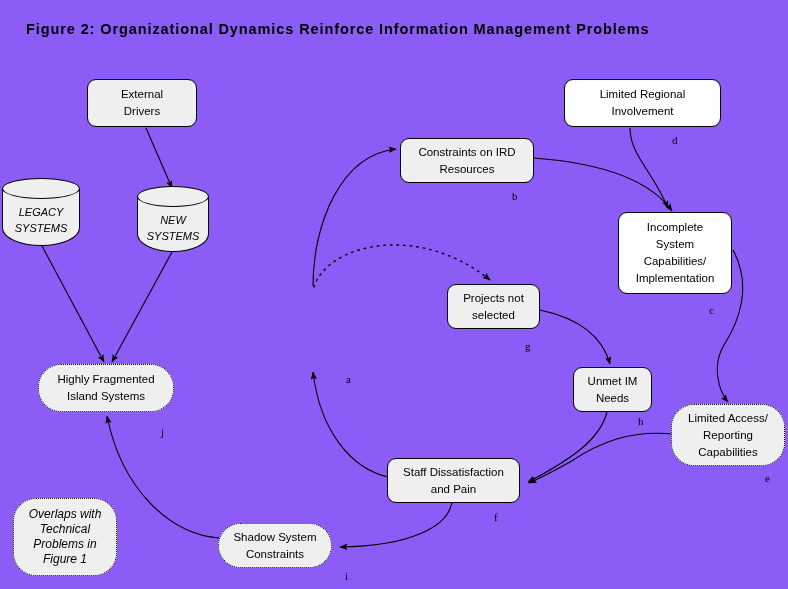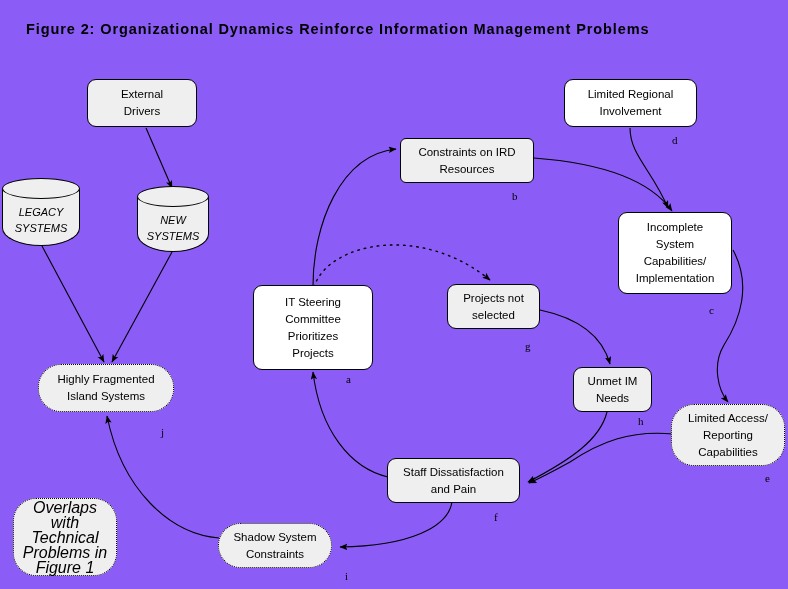--- a/index.html
+++ b/index.html
@@ -30,21 +30,21 @@
     font-size:11.5px;
     line-height:17px;
     color:#000;
     border-radius:9px;
     border:1px solid #000;
     background:#ffffff;
     padding:2px 8px;
   }
   .node.gray{background:#efefef;}
   .node.dotted{border:1px dotted #000;background:#efefef;border-radius:23px;}
-  .node.italic{font-style:italic;font-size:16px;line-height:15px;}
+  .node.italic{font-style:italic;font-size:12px;line-height:15px;}
   .cyl{
     position:absolute;
     box-sizing:border-box;
     font-style:italic;
     font-size:11px;
     line-height:16px;
     text-align:center;
     color:#000;
   }
   .cyl .body{
@@ -150,51 +150,43 @@
 
   <div class="node dotted italic" style="left:13px;top:498px;width:104px;height:78px;">
     <div>
       <div>Overlaps with</div>
       <div>Technical</div>
       <div>Problems in</div>
       <div>Figure 1</div>
     </div>
   </div>
 
-  <div class="node gray" style="left:400px;top:138px;width:134px;height:45px;border-radius:6px;">
+  <div class="node gray" style="left:400px;top:138px;width:134px;height:45px;">
     <div>
       <div>Constraints on IRD</div>
       <div>Resources</div>
     </div>
   </div>
 
-  <div class="node" style="left:564px;top:79px;width:133px;height:48px;">
+  <div class="node" style="left:564px;top:79px;width:157px;height:48px;">
     <div>
       <div>Limited Regional</div>
       <div>Involvement</div>
     </div>
   </div>
 
   <div class="node" style="left:618px;top:212px;width:114px;height:82px;">
     <div>
       <div>Incomplete</div>
       <div>System</div>
       <div>Capabilities/</div>
       <div>Implementation</div>
     </div>
   </div>
 
-  <div class="node" style="left:253px;top:285px;width:120px;height:85px;">
-    <div>
-      <div>IT Steering</div>
-      <div>Committee</div>
-      <div>Prioritizes</div>
-      <div>Projects</div>
-    </div>
-  </div>
 
   <div class="node gray" style="left:447px;top:284px;width:93px;height:45px;">
     <div>
       <div>Projects not</div>
       <div>selected</div>
     </div>
   </div>
 
   <div class="node gray" style="left:573px;top:367px;width:79px;height:45px;">
     <div>

